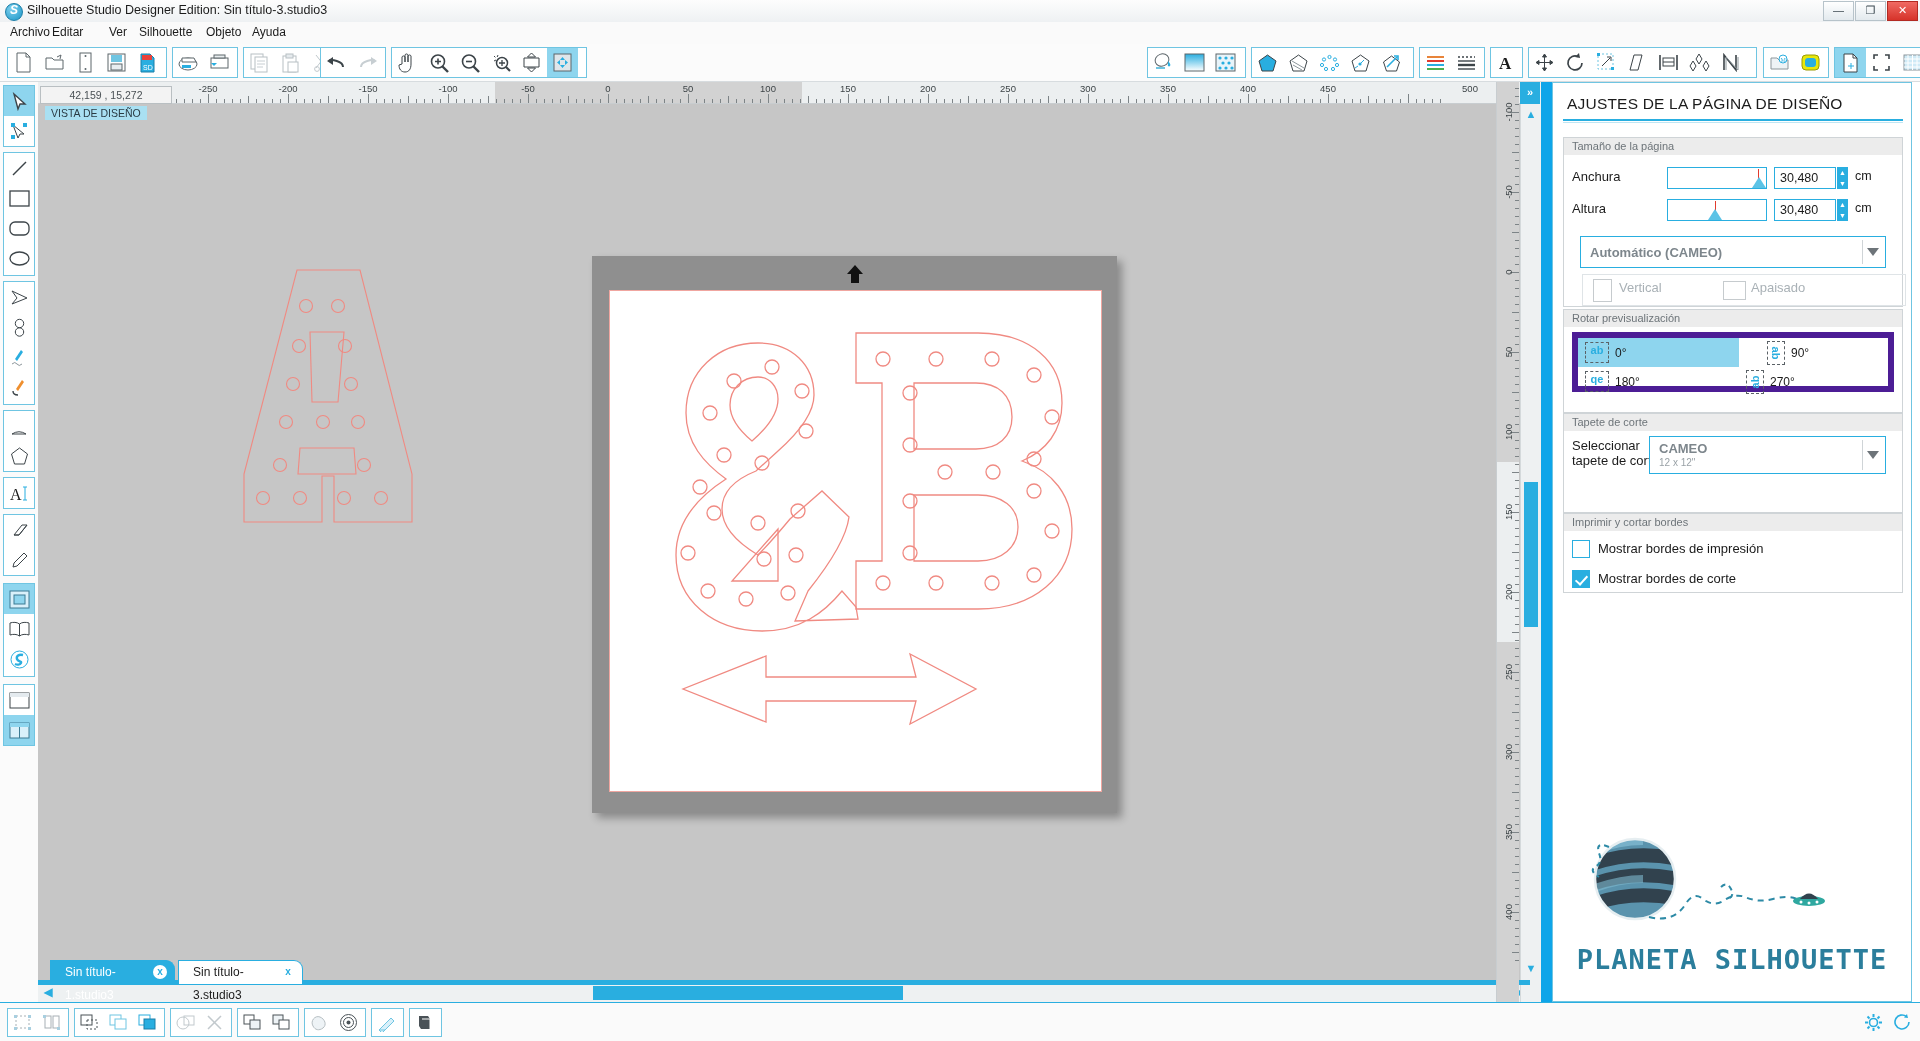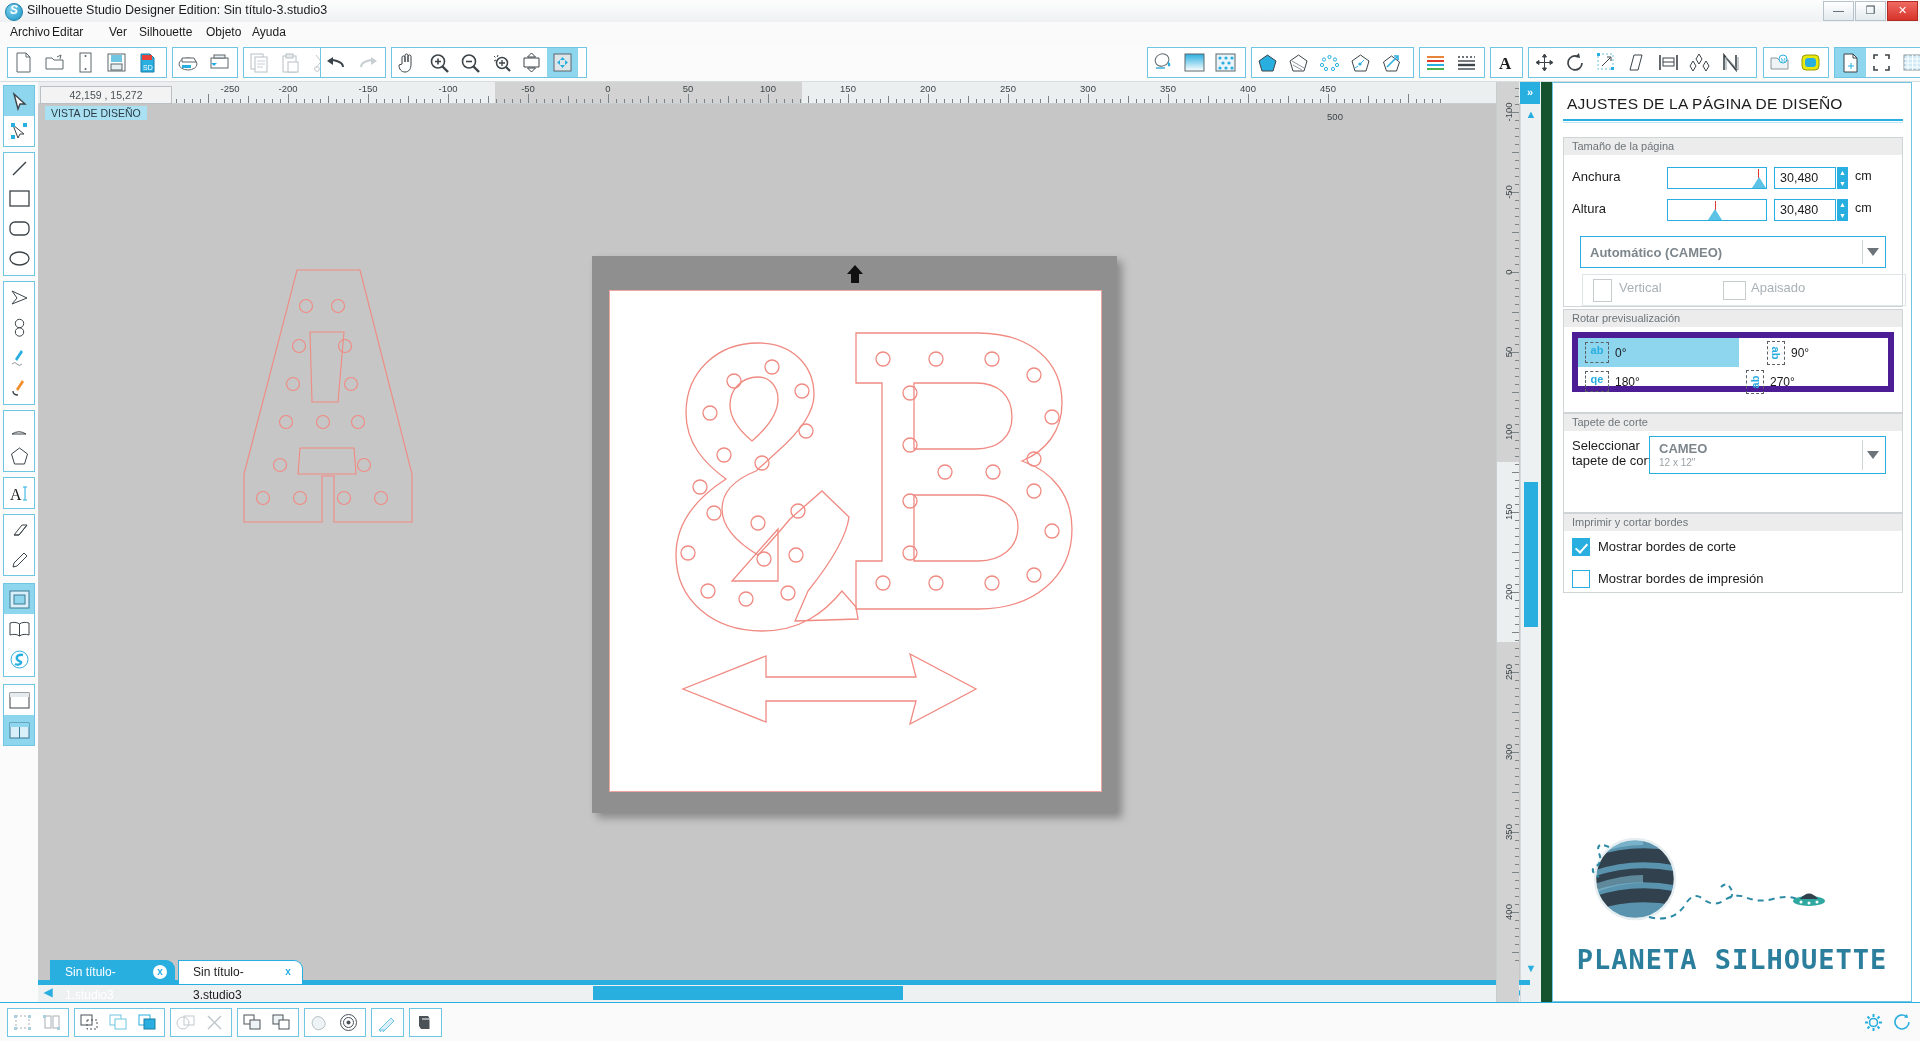--- a/index.html
+++ b/index.html
@@ -1,17 +1,17 @@
 <!DOCTYPE html>
 <html><head>
 <meta charset="utf-8">
 <style>
   html,body{margin:0;padding:0;background:#fff;}
   body{width:1920px;height:1041px;overflow:hidden;font-family:"Liberation Sans",sans-serif;font-size:12px;color:#222;}
-  .app{position:relative;width:1676px;height:1041px;background:#14532d;}
+  .app{position:relative;width:1676px;height:1041px;background:#0ea5e9;}
 
   
   .titlebar{position:absolute;left:0;top:0;width:1920px;height:22px;
     background:linear-gradient(#fdfdfd,#eef1f3);border-bottom:1px solid #cdd4d8;}
   .titlebar .tb-icon{position:absolute;left:5px;top:3px;width:16px;height:16px;border-radius:50%;
     background:radial-gradient(circle at 35% 30%,#7fd0ee,#1a96c7);border:1px solid #1a7ea8;}
   .titlebar .tb-icon::after{content:"S";position:absolute;left:4px;top:-1px;color:#fff;font-size:12px;font-weight:bold;font-style:italic;}
   .titlebar .tb-title{position:absolute;left:27px;top:3px;font-size:12.5px;color:#1b1b1b;}
   .tb-ghosts{position:absolute;left:330px;top:0;height:22px;width:1230px;}
   .tb-ghost{position:absolute;top:0;height:20px;background:linear-gradient(#dfe7ec,#c8d6de);border:1px solid #b6c4cc;
@@ -904,36 +904,36 @@
       <div class="tk" style="left: 1338px; height: 4px;"></div>
       <div class="tk" style="left: 1346px; height: 4px;"></div>
       <div class="tk" style="left: 1354px; height: 4px;"></div>
       <div class="tk" style="left: 1362px; height: 4px;"></div>
       <div class="tk" style="left: 1370px; height: 9px;"></div>
       <div class="tk" style="left: 1378px; height: 4px;"></div>
       <div class="tk" style="left: 1386px; height: 4px;"></div>
       <div class="tk" style="left: 1394px; height: 4px;"></div>
       <div class="tk" style="left: 1402px; height: 4px;"></div>
       <div class="lb" style="left: 90px;">-300</div>
-      <div class="lb" style="left: 170px; margin-left: 22px;">-250</div>
+      <div class="lb" style="left: 170px;">-250</div>
       <div class="lb" style="left: 250px;">-200</div>
       <div class="lb" style="left: 330px;">-150</div>
       <div class="lb" style="left: 410px;">-100</div>
       <div class="lb" style="left: 490px;">-50</div>
       <div class="lb" style="left: 570px;">0</div>
       <div class="lb" style="left: 650px;">50</div>
       <div class="lb" style="left: 730px;">100</div>
       <div class="lb" style="left: 810px;">150</div>
       <div class="lb" style="left: 890px;">200</div>
       <div class="lb" style="left: 970px;">250</div>
       <div class="lb" style="left: 1050px;">300</div>
       <div class="lb" style="left: 1130px;">350</div>
       <div class="lb" style="left: 1210px;">400</div>
       <div class="lb" style="left: 1290px;">450</div>
-      <div class="lb" style="left: 1297px; margin-top: 28px;">500</div>
+      <div class="lb" style="left: 1432px;">500</div>
     </div>
 
   <div class="ruler-v">
     <div class="band" style="top:0;height:380px;"></div>
     <div class="band" style="top:560px;height:360px;"></div>
   <div class="tk" style="top: 6px; width: 4px;"></div>
       <div class="tk" style="top: 14px; width: 4px;"></div>
       <div class="tk" style="top: 22px; width: 4px;"></div>
       <div class="tk" style="top: 30px; width: 9px;"></div>
       <div class="tk" style="top: 38px; width: 4px;"></div>
@@ -1290,27 +1290,27 @@
         <div class="ctext">CAMEO</div>
         <div class="csub">12 x 12"</div>
         <div class="cdiv"></div>
         <div class="carrow"></div>
       </div>
 
     </div>
 
     <div class="secbox" style="top:430px;height:80px;">
       <div class="sechdr">Imprimir y cortar bordes</div>
+      <div class="chkrow" style="margin-top:6px;">
+        <div class="chkbox"></div>
+        <div class="chklab">Mostrar bordes de impresión</div>
+      </div>
       <div class="chkrow" style="margin-top:4px;">
         <div class="chkbox checked"></div>
         <div class="chklab">Mostrar bordes de corte</div>
-      </div>
-      <div class="chkrow" style="margin-top:6px;">
-        <div class="chkbox"></div>
-        <div class="chklab">Mostrar bordes de impresión</div>
       </div>
     </div>
 
     <div class="logo">
       <svg width="318" height="110" viewBox="0 0 318 110">
         <defs>
           <clipPath id="pclip">
               <circle cx="62" cy="46" r="40"></circle>
             </clipPath>
         </defs>

